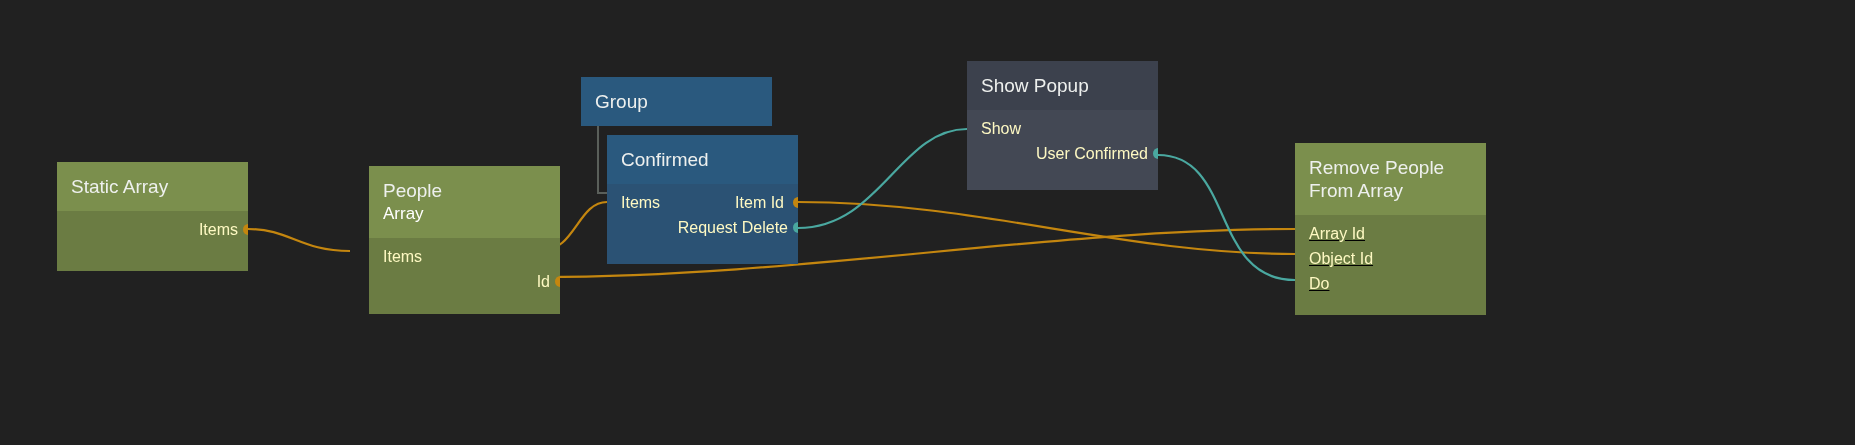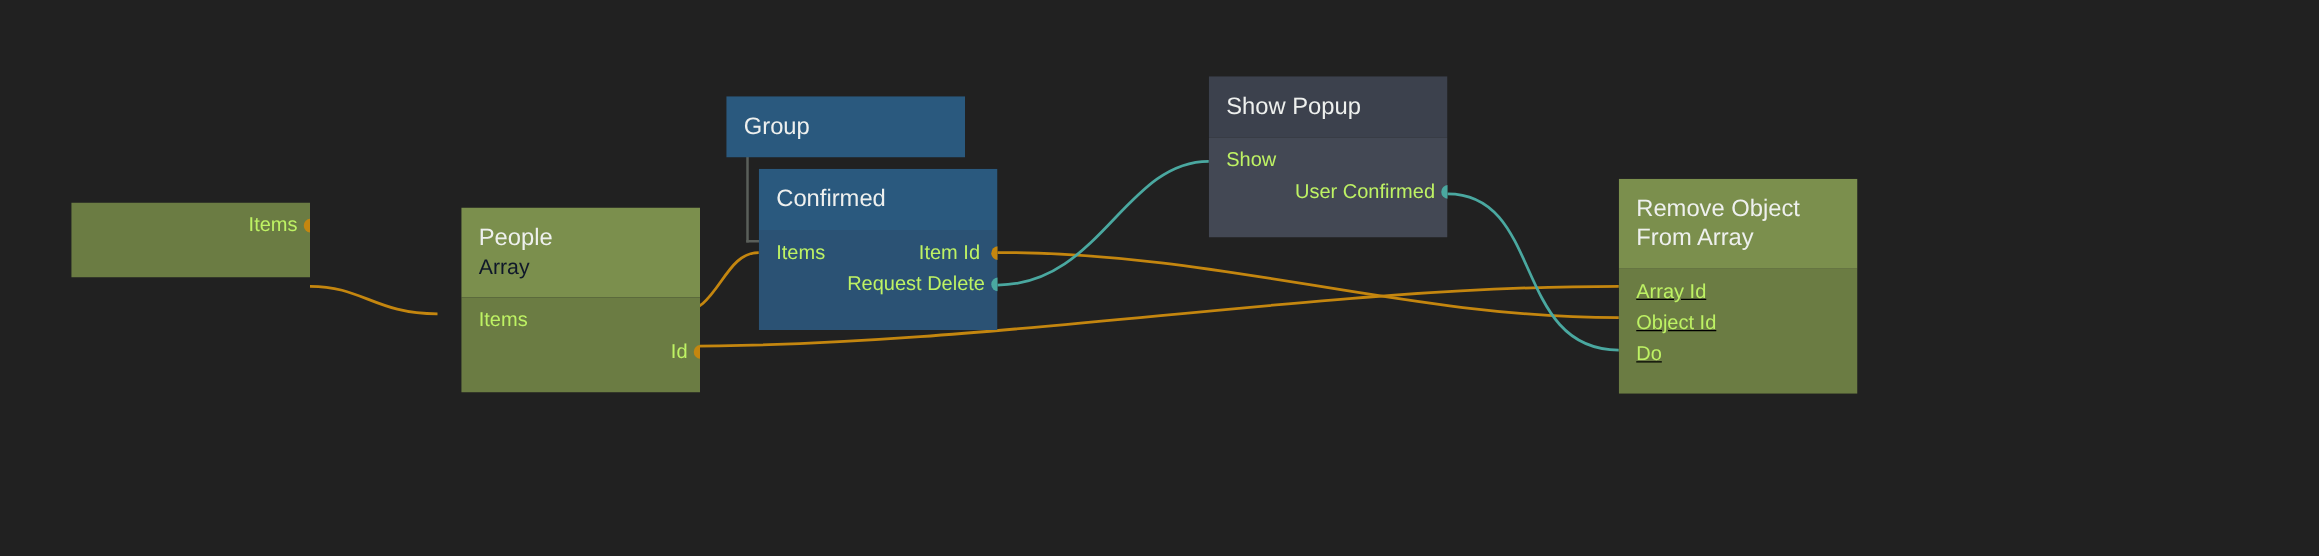--- a/index.html
+++ b/index.html
@@ -32,32 +32,32 @@
     padding: 13px 15px 13px 14px;
     font-size: 19px;
     line-height: 23px;
     color: #eef0ee;
     font-weight: 400;
   }
   .node-subtitle {
     display: block;
     font-size: 17px;
     line-height: 22px;
-    color: #0f172a;
+    color: #ffffff;
     margin-top: 1px;
   }
   .node-body {
     padding: 6px 0 8px 0;
   }
   .port-row {
     position: relative;
     height: 25px;
     line-height: 25px;
     font-size: 16px;
-    color: #bef264;
+    color: #fef9c3;
     white-space: nowrap;
   }
   .port-row.in {
     text-align: left;
     padding-left: 14px;
   }
   .port-row.out {
     text-align: right;
     padding-right: 10px;
   }
@@ -106,20 +106,23 @@
     <path d="M 541 277 C 800 277 1050 229 1295 229" fill="none" stroke="#c4860f" stroke-width="2.2"></path>
 
     <path d="M 798 228 C 880 228 900 129 967 129" fill="none" stroke="#4aa8a0" stroke-width="2.2"></path>
 
     <path d="M 1158 155 C 1235 155 1210 280 1295 280" fill="none" stroke="#4aa8a0" stroke-width="2.2"></path>
   </svg>
 
   <div class="group-link" style="left:597px; top:120px; width:12px; height:72px;"></div>
 
   <div class="node n-green" style="left:57px; top:162px; width:191px;">
+    <div class="node-header">
+      <span>Static Array</span>
+    </div>
     <div class="node-body" style="height:46px;">
       <div class="port-row out">
         <span>Items</span>
         <span class="dot right orange"></span>
       </div>
     </div>
   </div>
 
   <div class="node n-green" style="left:350px; top:166px; width:191px;margin-left:19px;">
     <div class="node-header">
@@ -175,21 +178,21 @@
       </div>
       <div class="port-row out">
         <span>User Confirmed</span>
         <span class="dot right teal"></span>
       </div>
     </div>
   </div>
 
   <div class="node n-green" style="left:1295px; top:143px; width:191px;">
     <div class="node-header">
-      <span>Remove Object From Array</span>
+      <span>Remove People From Array</span>
     </div>
     <div class="node-body" style="height:86px;text-decoration:underline;">
       <div class="port-row in">
         
         <span>Array Id</span>
       </div>
       <div class="port-row in">
         
         <span>Object Id</span>
       </div>

